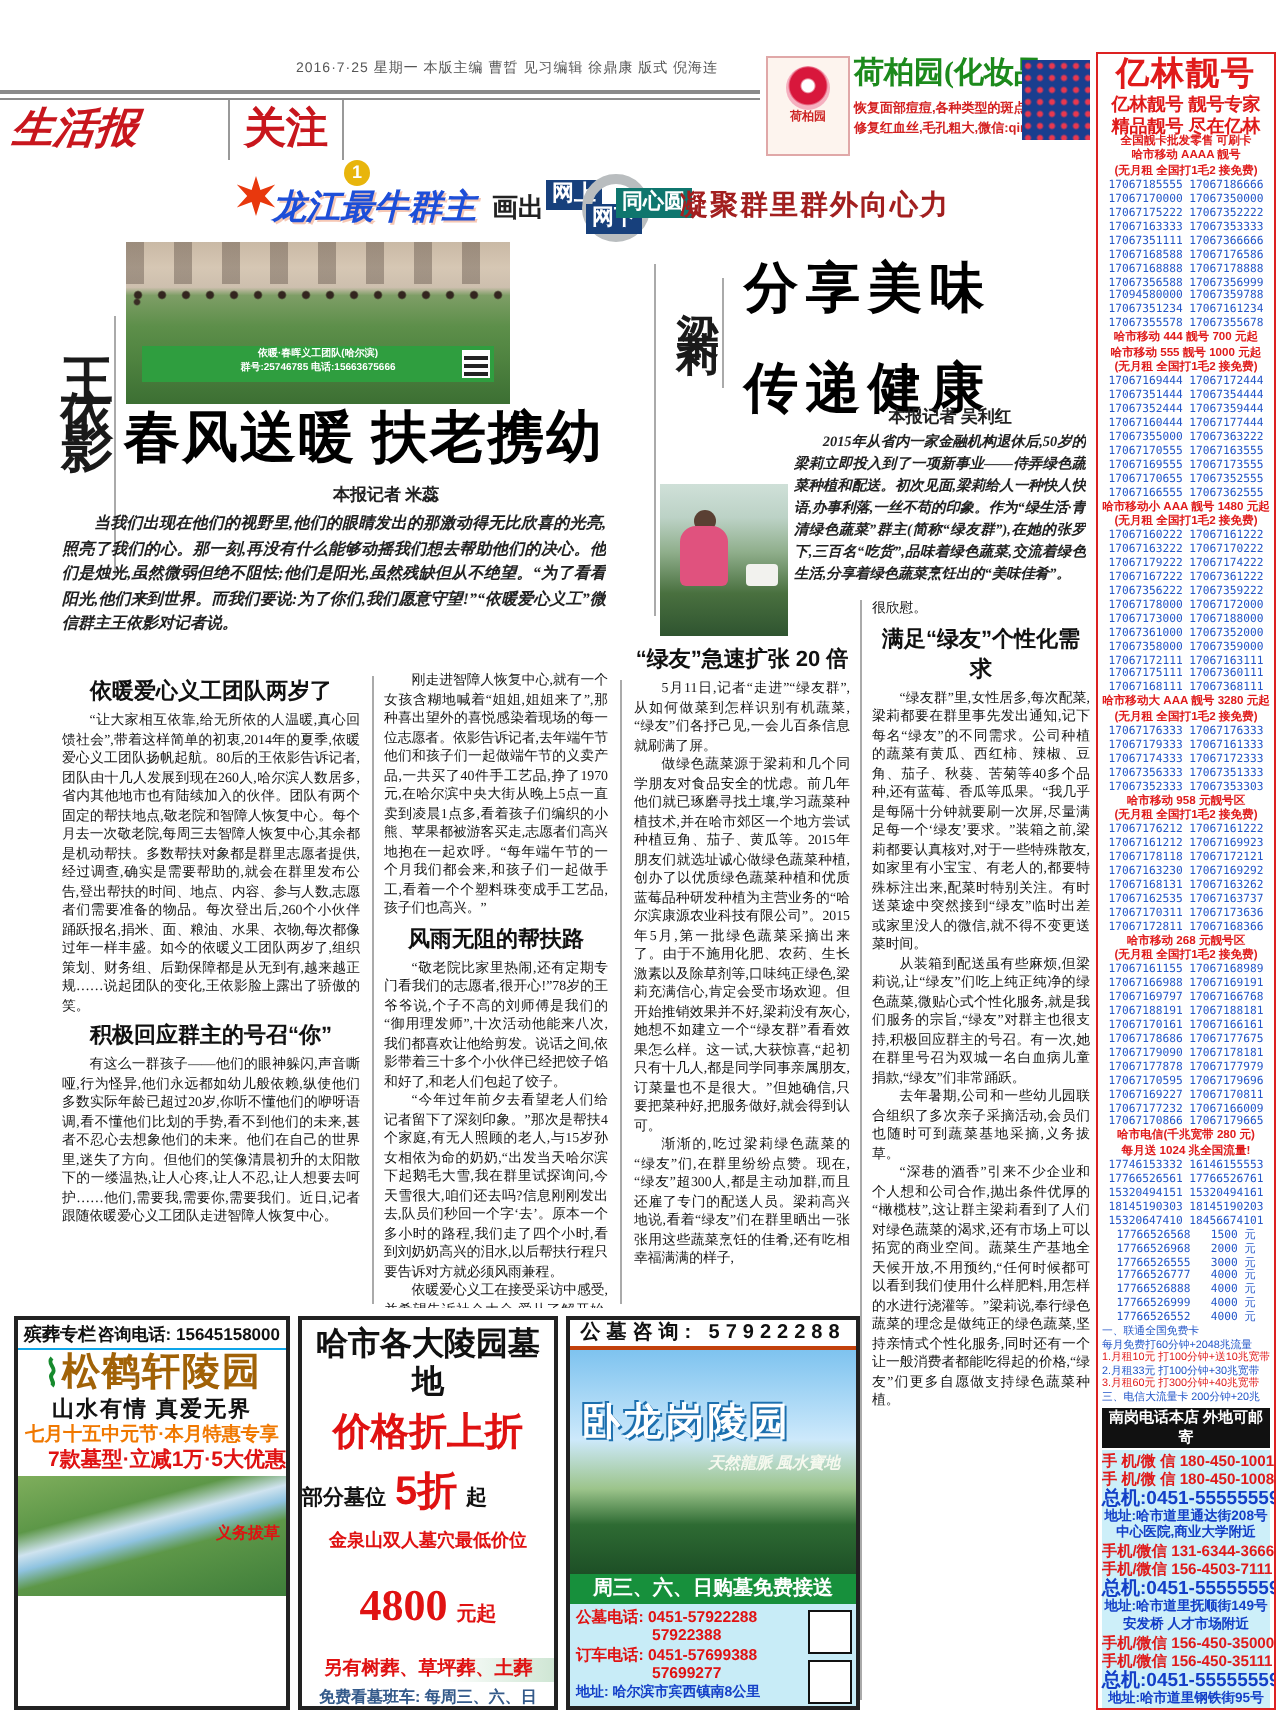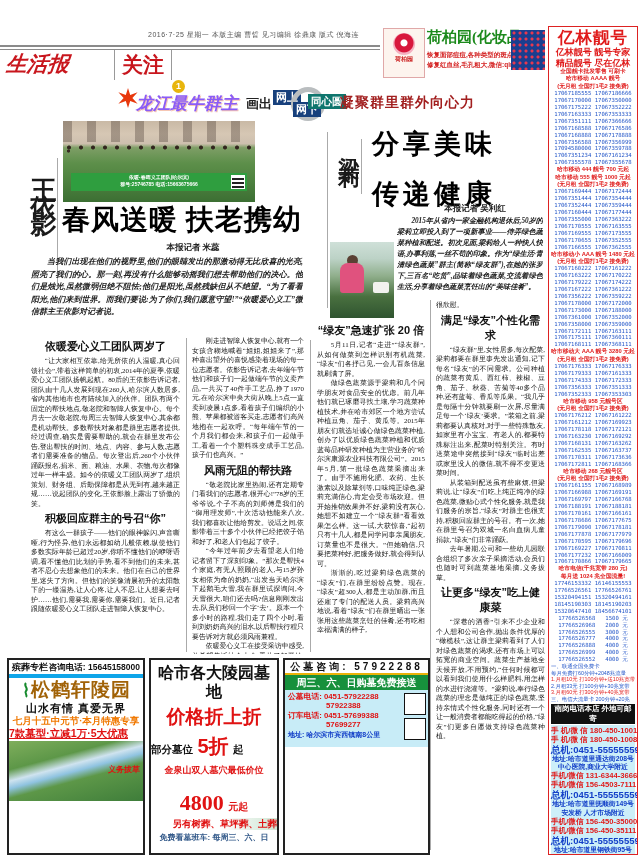--- a/index.html
+++ b/index.html
@@ -22,21 +22,21 @@
   .hby-title{position:absolute;left:44px;top:2px;font:900 15px/18px "Liberation Serif",serif;color:#1c8a1c;white-space:nowrap;}
   .hby-l1{position:absolute;left:44px;top:24px;font:700 6.5px/9px "Liberation Sans",sans-serif;color:#d42222;white-space:nowrap;}
   .hby-l2{position:absolute;left:44px;top:34px;font:700 6.5px/9px "Liberation Sans",sans-serif;color:#d42222;white-space:nowrap;}
   .hby-qr{position:absolute;right:0;top:4px;width:34px;height:40px;background:#1a3e8f;
           background-image:radial-gradient(circle 1.5px,#e8384f 1px,transparent 2px);background-size:6px 6px;}
   
   .burst{left:118px;top:88px;width:20px;height:20px;background:#e8380d;
          clip-path:polygon(50% 0,61% 35%,98% 21%,72% 50%,98% 79%,61% 65%,50% 100%,39% 65%,2% 79%,28% 50%,2% 21%,39% 35%);}
   .trophy{left:172px;top:80px;width:13px;height:13px;border-radius:50%;background:#e8b50c;color:#fff;
           font:900 9px/13px "Liberation Sans",sans-serif;text-align:center;}
-  .blogo{left:136px;top:94px;font:italic 900 17px/20px "Liberation Sans",sans-serif;color:#8b5cf6;text-shadow:1px 1px 0 #f6c7b4;white-space:nowrap;}
+  .blogo{left:136px;top:94px;font:italic 900 17px/20px "Liberation Sans",sans-serif;color:#1d4ed8;text-shadow:1px 1px 0 #f6c7b4;white-space:nowrap;}
   .bseg1{left:246px;top:95px;font:900 13px/17px "Liberation Sans",sans-serif;color:#222;}
   .badge{font:900 11px/13px "Liberation Sans",sans-serif;color:#fff;background:#17407c;padding:1px 3px;}
   .bnet1{left:273px;top:90px;}
   .bring{left:291px;top:87px;width:24px;height:24px;border:5px solid #b9bdbf;border-radius:50%;background:transparent;}
   .bnet2{left:293px;top:102px;}
   .bcircle{left:308px;top:94px;font:700 10.5px/13px "Liberation Sans",sans-serif;color:#fff;background:#0f766e;padding:1px 3px;}
   .bslogan{left:340px;top:94px;font:900 14px/17px "Liberation Sans",sans-serif;color:#a21f1f;letter-spacing:1px;white-space:nowrap;}
   
   .vname{writing-mode:vertical-rl;text-orientation:upright;font:900 26px "Liberation Serif",serif;color:#1a1a1a;letter-spacing:16px;}
   .vname2{writing-mode:vertical-rl;text-orientation:upright;font:900 22px "Liberation Serif",serif;color:#1a1a1a;letter-spacing:10px;}
@@ -76,49 +76,49 @@
   .yl-rows div.tb{font:5.4px/6.6px "Liberation Sans",sans-serif;color:#2356c8;text-align:left;}
   .yl-rows div.tr{font:5.4px/6.6px "Liberation Sans",sans-serif;color:#e01b1b;text-align:left;}
   .yl-bar{background:#111;color:#fff;font:700 7.5px/10px "Liberation Sans",sans-serif;text-align:center;margin:1px 0;}
   .yl-contact{background:#cdeff9;padding:1px 0;}
   .yl-contact div{text-align:center;white-space:nowrap;}
   .yl-contact .cr{font:900 7.6px/9px "Liberation Sans",sans-serif;color:#e01b1b;}
   .yl-contact .cb{font:900 9.5px/11px "Liberation Sans",sans-serif;color:#1440c8;}
   .yl-contact .ca{font:700 6.8px/8.4px "Liberation Sans",sans-serif;color:#1440c8;}
   
   .adbox{border:2px solid #222;box-sizing:border-box;background:#fff;font-family:"Liberation Sans",sans-serif;overflow:hidden;}
-  .ad1h{display:flex;justify-content:space-between;border-bottom:4px solid #0ea5e9;padding:1px 3px;}
+  .ad1h{display:flex;justify-content:space-between;border-bottom:1px solid #0ea5e9;padding:1px 3px;}
   .ad1h .a{font:900 9px/12px "Liberation Sans",sans-serif;color:#111;}
   .ad1h .b{font:700 8.5px/12px "Liberation Sans",sans-serif;color:#111;}
   .ad1title{text-align:center;font:900 19px/24px "Liberation Serif",serif;color:#a16207;letter-spacing:1px;}
   .ad1s1{text-align:center;font:900 11px/13px "Liberation Sans",sans-serif;color:#111;letter-spacing:1px;}
   .ad1s2{text-align:center;font:900 9.5px/12px "Liberation Sans",sans-serif;color:#f07800;}
-  .ad1s3{text-align:left;font:900 10.5px/13px "Liberation Sans",sans-serif;color:#e01212;text-decoration:underline;}
+  .ad1s3{text-align:right;font:900 10.5px/13px "Liberation Sans",sans-serif;color:#e01212;}
   .ad1photo{position:relative;height:60px;margin-top:1px;background:
       linear-gradient(165deg,#7fae5c 0,#5d9748 30%,#cfe3ef 42%,#8fc3e0 50%,#5d9748 60%,#3e7d3a 100%);}
   .ad1tag{position:absolute;right:3px;top:24px;font:900 8px/10px "Liberation Sans",sans-serif;color:#e01212;}
   .ad1bottom{display:flex;padding:2px;}
   .qr{background:repeating-linear-gradient(0deg,#111 0 2px,#fff 2px 4px),repeating-linear-gradient(90deg,#111 0 2px,#fff 2px 4px);background-blend-mode:screen;border:1px solid #111;}
   .ad1lines{margin-left:3px;}
   .ad1tel{font:900 11.5px/13px "Liberation Sans",sans-serif;color:#111;white-space:nowrap;}
   .ad1small{font:700 7px/9px "Liberation Sans",sans-serif;color:#111;white-space:nowrap;}
   .ad2t1{text-align:center;font:900 16px/19px "Liberation Sans",sans-serif;color:#111;margin-top:3px;}
   .ad2t2{text-align:center;font:900 19px/23px "Liberation Sans",sans-serif;color:#e01212;margin-top:4px;}
   .ad2row{ text-align:left;margin-top:8px;}
   .ad2row .k{font:700 10.5px/12px "Liberation Sans",sans-serif;color:#111;}
   .ad2row .big{font:900 20px/20px "Liberation Sans",sans-serif;color:#e01212;}
   .ad2r1{text-align:center;font:900 9px/11px "Liberation Sans",sans-serif;color:#e01212;margin-top:8px;}
   .ad2price{text-align:center;margin-top:16px;color:#e01212;}
   .ad2price .n{font:900 22px/22px "Liberation Serif",serif;}
   .ad2price .u{font:900 10px/12px "Liberation Sans",sans-serif;}
-  .ad2r2{text-align:right;font:900 9.5px/12px "Liberation Sans",sans-serif;color:#e01212;margin-top:4px;
+  .ad2r2{text-align:center;font:900 9.5px/12px "Liberation Sans",sans-serif;color:#e01212;margin-top:14px;
          background:linear-gradient(90deg,transparent 0 55%,#cfe6d4 100%);}
   .ad2bus{text-align:center;font:700 8px/10px "Liberation Sans",sans-serif;color:#345a8a;margin-top:3px;}
   .ad2tel{text-align:center;font:900 11px/13px "Liberation Sans",sans-serif;color:#111;margin-top:14px;white-space:nowrap;}
-  .ad3h{text-align:center;font:900 10px/13px "Liberation Sans",sans-serif;color:#111;letter-spacing:3px;border-bottom:2px solid #eab308;}
+  .ad3h{text-align:center;font:900 10px/13px "Liberation Sans",sans-serif;color:#111;letter-spacing:3px;border-bottom:2px solid #c2410c;}
   .ad3photo{position:relative;height:112px;background:
       linear-gradient(180deg,#7ec3ef 0,#cde9fb 40%,#9cc48b 62%,#2e6b33 78%,#1d4f26 100%);}
   .ad3name{position:absolute;left:6px;top:26px;font:900 19px/22px "Liberation Serif",serif;color:#fff;
            letter-spacing:2px;text-shadow:1px 1px 0 #1c6fae,-1px -1px 0 #1c6fae;}
   .ad3script{position:absolute;right:8px;top:52px;font:italic 700 8px/10px "Liberation Serif",serif;color:#f6f9ef;}
   .ad3band{background:#17903c;color:#fff;text-align:center;font:900 10px/15px "Liberation Sans",sans-serif;}
   .ad3c{position:relative;background:#c8ecf7;height:53px;padding:2px 3px;}
   .ad3c .l1{font:900 7.8px/9.4px "Liberation Sans",sans-serif;color:#e01212;white-space:nowrap;}
   .ad3c .l2{font:700 7px/9px "Liberation Sans",sans-serif;color:#1440c8;white-space:nowrap;}
   .ad3qrs{position:absolute;right:2px;top:3px;}
@@ -210,21 +210,20 @@
     <div class="p">做绿色蔬菜源于梁莉和几个同学朋友对食品安全的忧虑。前几年他们就已琢磨寻找土壤,学习蔬菜种植技术,并在哈市郊区一个地方尝试种植豆角、茄子、黄瓜等。2015年朋友们就选址诚心做绿色蔬菜种植,创办了以优质绿色蔬菜种植和优质蓝莓品种研发种植为主营业务的“哈尔滨康源农业科技有限公司”。2015年5月,第一批绿色蔬菜采摘出来了。由于不施用化肥、农药、生长激素以及除草剂等,口味纯正绿色,梁莉充满信心,肯定会受市场欢迎。但开始推销效果并不好,梁莉没有灰心,她想不如建立一个“绿友群”看看效果怎么样。这一试,大获惊喜,“起初只有十几人,都是同学同事亲属朋友,订菜量也不是很大。”但她确信,只要把菜种好,把服务做好,就会得到认可。</div>
     <div class="p">渐渐的,吃过梁莉绿色蔬菜的“绿友”们,在群里纷纷点赞。现在,“绿友”超300人,都是主动加群,而且还雇了专门的配送人员。梁莉高兴地说,看着“绿友”们在群里晒出一张张用这些蔬菜烹饪的佳肴,还有吃相幸福满满的样子,</div>
   </div>
   <div class="abs vrule" style="left:430px;top:300px;height:550px;"></div>
   <div class="abs bcol" style="left:436px;top:300px;width:109px;height:470px;">
     <div class="p0">很欣慰。</div>
     <div class="sh">满足“绿友”个性化需求</div>
     <div class="p">“绿友群”里,女性居多,每次配菜,梁莉都要在群里事先发出通知,记下每名“绿友”的不同需求。公司种植的蔬菜有黄瓜、西红柿、辣椒、豆角、茄子、秋葵、苦菊等40多个品种,还有蓝莓、香瓜等瓜果。“我几乎是每隔十分钟就要刷一次屏,尽量满足每一个‘绿友’要求。”装箱之前,梁莉都要认真核对,对于一些特殊散友,如家里有小宝宝、有老人的,都要特殊标注出来,配菜时特别关注。有时送菜途中突然接到“绿友”临时出差或家里没人的微信,就不得不变更送菜时间。</div>
     <div class="p">从装箱到配送虽有些麻烦,但梁莉说,让“绿友”们吃上纯正纯净的绿色蔬菜,微贴心式个性化服务,就是我们服务的宗旨,“绿友”对群主也很支持,积极回应群主的号召。有一次,她在群里号召为双城一名白血病儿童捐款,“绿友”们非常踊跃。</div>
     <div class="p">去年暑期,公司和一些幼儿园联合组织了多次亲子采摘活动,会员们也随时可到蔬菜基地采摘,义务拔草。</div>
-    <div class="sh">让更多“绿友”吃上健康菜</div>
     <div class="p">“深巷的酒香”引来不少企业和个人想和公司合作,抛出条件优厚的“橄榄枝”,这让群主梁莉看到了人们对绿色蔬菜的渴求,还有市场上可以拓宽的商业空间。蔬菜生产基地全天候开放,不用预约,“任何时候都可以看到我们使用什么样肥料,用怎样的水进行浇灌等。”梁莉说,奉行绿色蔬菜的理念是做纯正的绿色蔬菜,坚持亲情式个性化服务,同时还有一个让一般消费者都能吃得起的价格,“绿友”们更多自愿做支持绿色蔬菜种植。</div>
   </div>
 
   <div class="abs yilin">
     <div class="yl-title">亿林靓号</div>
     <div class="yl-sub">亿林靓号 靓号专家</div>
     <div class="yl-sub">精品靓号 尽在亿林</div>
     <div class="yl-rows">
         <div class="r">全国靓卡批发零售 可刷卡</div>
         <div class="r">哈市移动 AAAA 靓号</div>
@@ -371,20 +370,24 @@
       <span class="u">元起</span>
     </div>
     <div class="ad2r2">另有树葬、草坪葬、土葬</div>
     <div class="ad2bus">免费看墓班车: 每周三、六、日</div>
     <div class="ad2tel">咨询热线: 15604811599</div>
     <div class="ad2tel">13100934444</div>
   </div>
 
   <div class="abs adbox" style="left:283px;top:658px;width:147px;height:197px;">
     <div class="ad3h">公墓咨询: 57922288</div>
+    <div class="ad3photo">
+      <div class="ad3name">卧龙岗陵园</div>
+      <div class="ad3script">天然龍脈 風水寶地</div>
+    </div>
     <div class="ad3band">周三、六、日购墓免费接送</div>
     <div class="ad3c">
       <div class="l1">公墓电话: 0451-57922288</div>
       <div class="l1" style="padding-left:38px">57922388</div>
       <div class="l1">订车电话: 0451-57699388</div>
       <div class="l1" style="padding-left:38px">57699277</div>
       <div class="l2">地址: 哈尔滨市宾西镇南8公里</div>
       <div class="ad3qrs">
         <div class="qr"></div>
         <div class="qr"></div>

